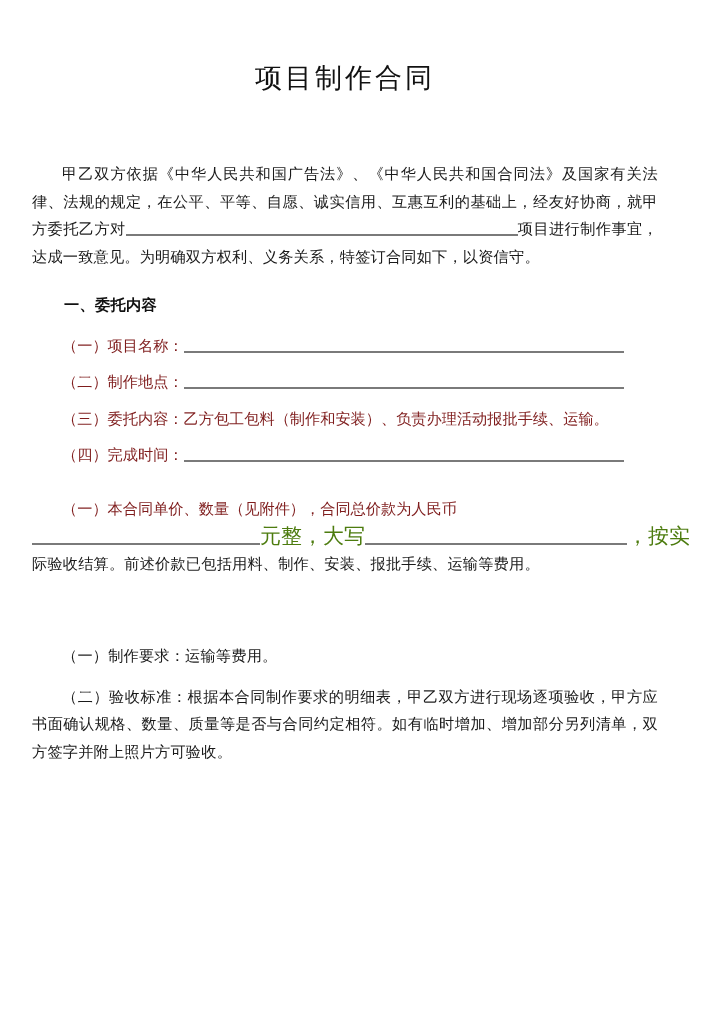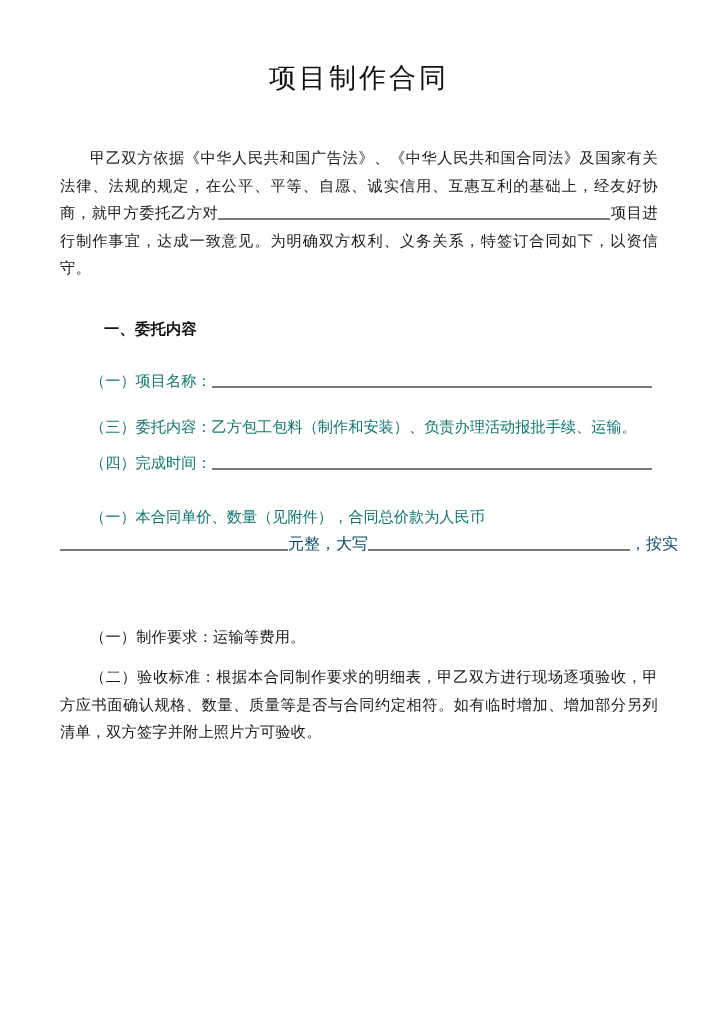--- a/index.html
+++ b/index.html
@@ -11,51 +11,51 @@
     width: 720px;
     height: 1017px;
     font-family: "Liberation Sans", "DejaVu Sans", sans-serif;
     color: #1a1a1a;
     overflow: hidden;
   }
   .page {
     width: 720px;
     height: 792px;
     box-sizing: border-box;
-    padding: 48px 62px 0 60px;
+    padding: 48px 62px 0 32px;
     position: relative;
   }
   .doc-title {
     font-family: "Liberation Serif", "DejaVu Serif", serif;
     font-size: 27px;
     font-weight: 400;
     text-align: center;
     letter-spacing: 3px;
     margin: 12px 0 0 0;
     color: #111111;
   }
   .para {
     font-size: 15.2px;
     line-height: 27.5px;
     text-align: justify;
     margin: 0;
     color: #1a1a1a;
     letter-spacing: 0.2px;
   }
   .intro {
-    margin-top: 26px;
+    margin-top: 42px;
   }
   .indent2 {
     text-indent: 30px;
   }
   .section-heading {
     font-size: 15.2px;
     font-weight: bold;
     line-height: 27.5px;
-    margin: 16px;
+    margin: 4px;
     text-indent: 28px;
     letter-spacing: 0.3px;
     color: #111111;
   }
   .gap-lg { height: 22px; }
   .gap-md { height: 17px; }
   .gap-sm { height: 13px; }
   .gap-xs { height: 9px; }
 
   
@@ -77,28 +77,28 @@
   .b-days3   { width: 72px; }
   .b-cap2    { width: 172px; }
   .b-pay     { width: 96px; }
 
   .labeled-line {
     font-size: 15.2px;
     line-height: 27.5px;
     margin: 0;
     text-indent: 30px;
     white-space: nowrap;
-    color: #0f766e;
+    color: #7f1d1d;
   }
   .amount-row {
-    font-size: 16px;
+    font-size: 21px;
     line-height: 27.5px;
     margin: 0;
     white-space: nowrap;
-    color: #0c4a6e;
+    color: #4d7c0f;
   }
 </style>
 </head>
 <body>
 
 <div class="page">
 
   <h1 class="doc-title">项目制作合同</h1>
 
   <div class="gap-lg"></div>
@@ -108,38 +108,40 @@
   <div class="gap-md"></div>
 
   <p class="section-heading">一、委托内容</p>
 
   <div class="gap-xs"></div>
 
   <p class="labeled-line"><span>（一）项目名称：</span><span class="blank b-field"></span></p>
 
   <div class="gap-xs"></div>
 
+  <p class="labeled-line"><span>（二）制作地点：</span><span class="blank b-field"></span></p>
 
   <div class="gap-xs"></div>
 
   <p class="labeled-line">（三）委托内容：乙方包工包料（制作和安装）、负责办理活动报批手续、运输。</p>
 
   <div class="gap-xs"></div>
 
   <p class="labeled-line"><span>（四）完成时间：</span><span class="blank b-field"></span></p>
 
   <div class="gap-md"></div>
 
 
   <div class="gap-xs"></div>
 
   <p class="labeled-line">（一）本合同单价、数量（见附件），合同总价款为人民币</p>
 
   <p class="amount-row"><span class="blank b-amount1"></span><span>元整，大写</span><span class="blank b-amount2"></span><span>，按实</span></p>
 
+  <p class="para">际验收结算。前述价款已包括用料、制作、安装、报批手续、运输等费用。</p>
 
   <div class="gap-sm"></div>
 
 
   <div class="gap-sm"></div>
 
 
   <div class="gap-sm"></div>
 
 

